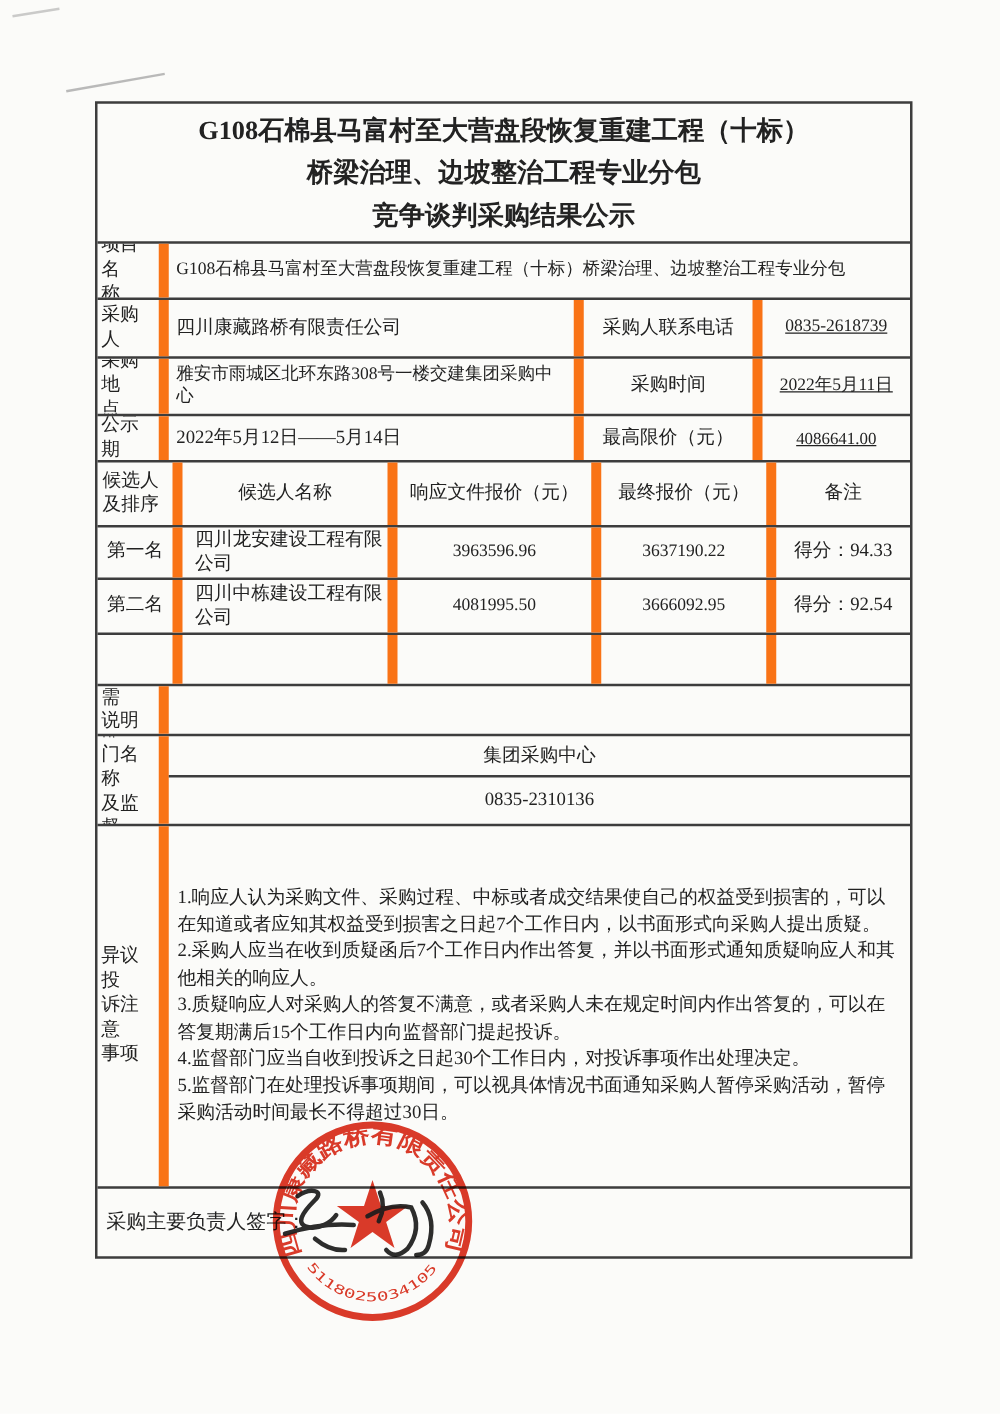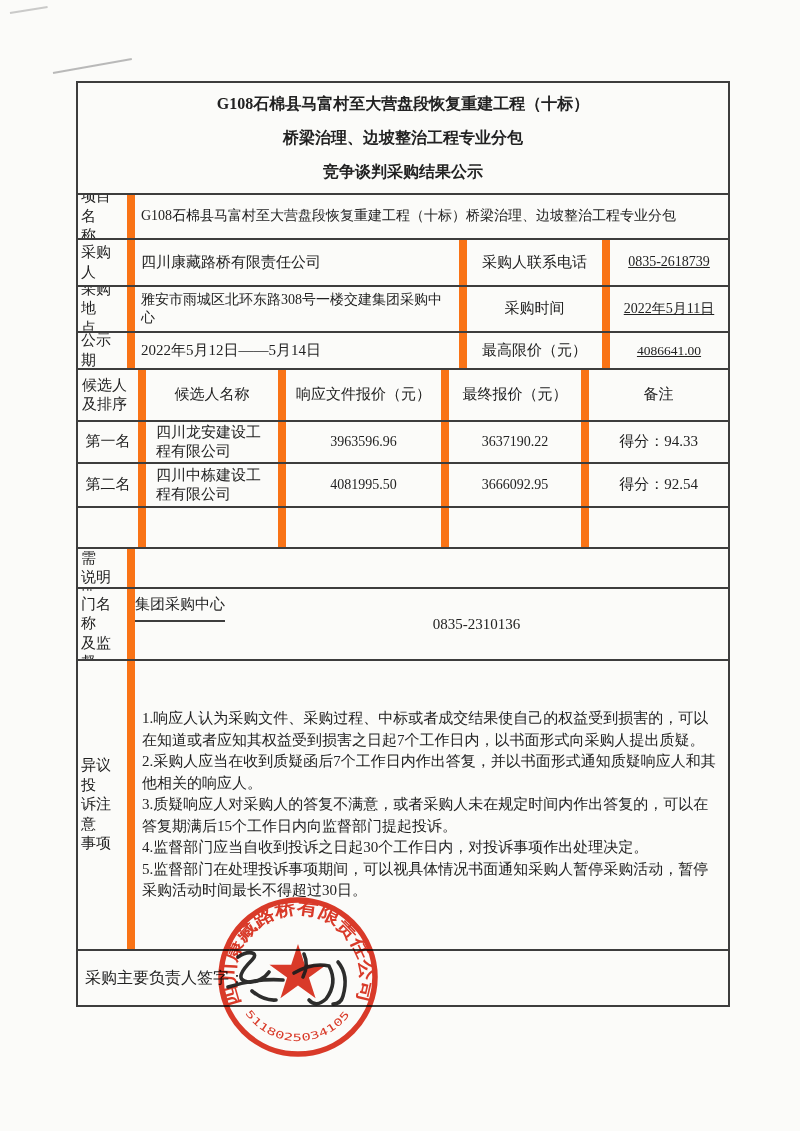--- a/index.html
+++ b/index.html
@@ -19,51 +19,51 @@
     box-sizing:border-box;border-right:8px solid #f97316;
     display:flex;align-items:center;padding:2px 4px;
     font-size:15px;line-height:1.3;overflow:hidden;
   }
   .cell:last-child{border-right:none;}
   .center{justify-content:center;text-align:center;}
   .label-cell{width:57px;flex-shrink:0;padding-left:3px;}
   [data-bind]{white-space:pre-line;}
 
   .row-title{height:112px;flex-direction:column;align-items:center;justify-content:center;}
-  .title-line{font-size:16px;font-weight:bold;line-height:34px;text-align:right;white-space:nowrap;}
+  .title-line{font-size:21px;font-weight:bold;line-height:34px;text-align:right;white-space:nowrap;}
 
   .row-project{height:45px;}
   .project-value{flex:1;font-size:14px;padding-left:6px;}
 
   .row-purchaser{height:47px;}
   .row-location{height:46px;}
   .row-publicity{height:37px;}
   .w-main{width:332px;flex-shrink:0;padding-left:6px;}
   .w-sub-label{width:143px;flex-shrink:0;}
   .w-sub-value{flex:1;font-size:14px;text-decoration:underline;}
   .loc-value{font-size:14px;}
   .max-value{font-size:13.5px;}
 
   .row-cand-header{height:52px;}
   .row-cand1{height:42px;}
   .row-cand2{height:44px;}
   .row-cand-empty{height:41px;}
   .cw-rank{width:68px;flex-shrink:0;}
-  .cw-name{width:140px;flex-shrink:0;}
+  .cw-name{width:172px;flex-shrink:0;}
   .cw-bid{width:163px;flex-shrink:0;}
   .cw-final{width:140px;flex-shrink:0;}
   .cw-note{flex:1;}
   .num{font-size:14px;}
   .name-cell{padding-left:10px;}
 
   .row-other{height:40px;}
   .other-value{flex:1;}
 
   .row-supervision{height:72px;padding:0;}
-  .sup-right{flex:1;display:flex;flex-direction:row;}
+  .sup-right{flex:1;display:flex;flex-direction:column;}
   .sup-sub{box-sizing:border-box;display:flex;align-items:center;justify-content:center;font-size:15px;}
   .sup-sub-top{height:33px;border-bottom:2px solid #3d3d3d;}
   .sup-sub-bottom{flex:1;}
 
   .row-objection{height:290px;}
   .objection-content{flex:1;font-size:15px;line-height:21.5px;padding:8px 6px 8px 7px;}
 
   .sign-cell{flex:1;padding-left:7px;font-size:16px;}
 
   .stamp-wrap{

